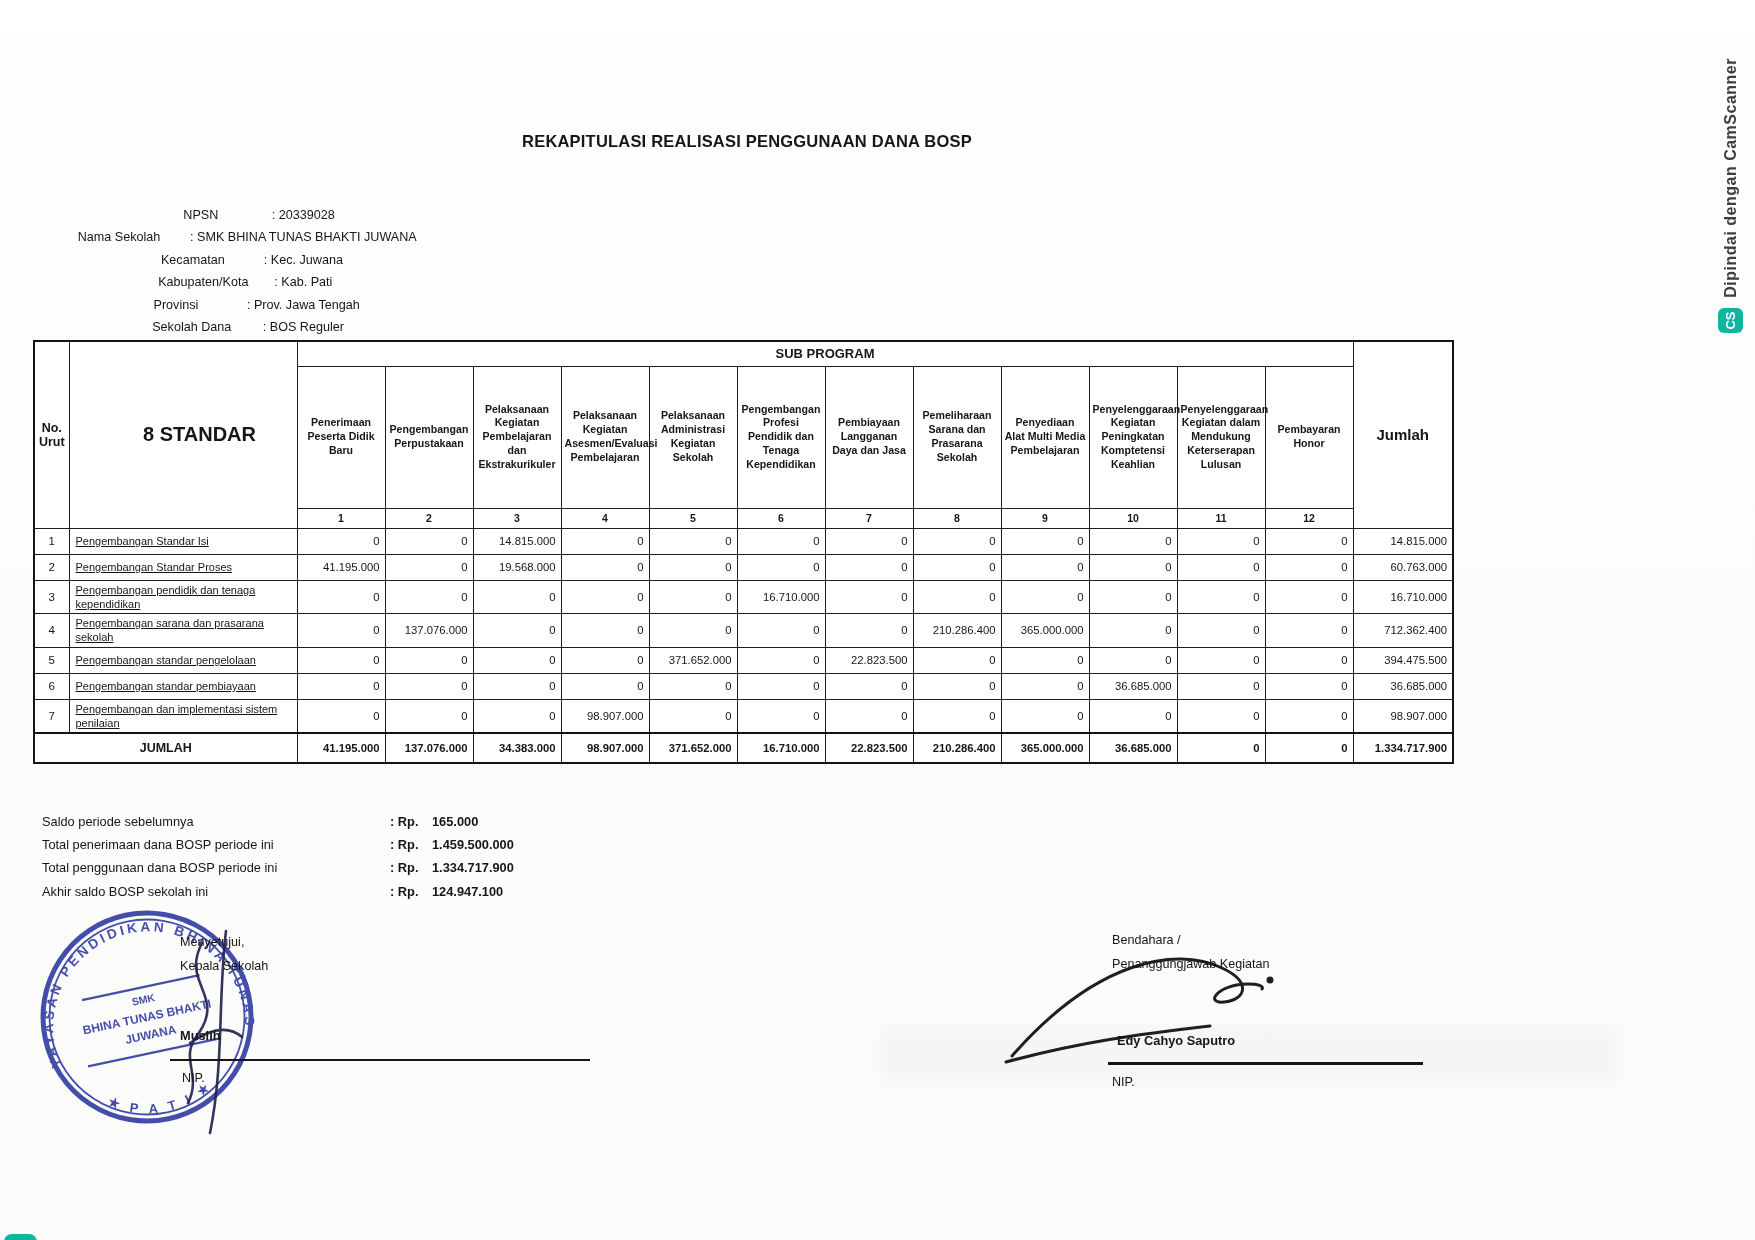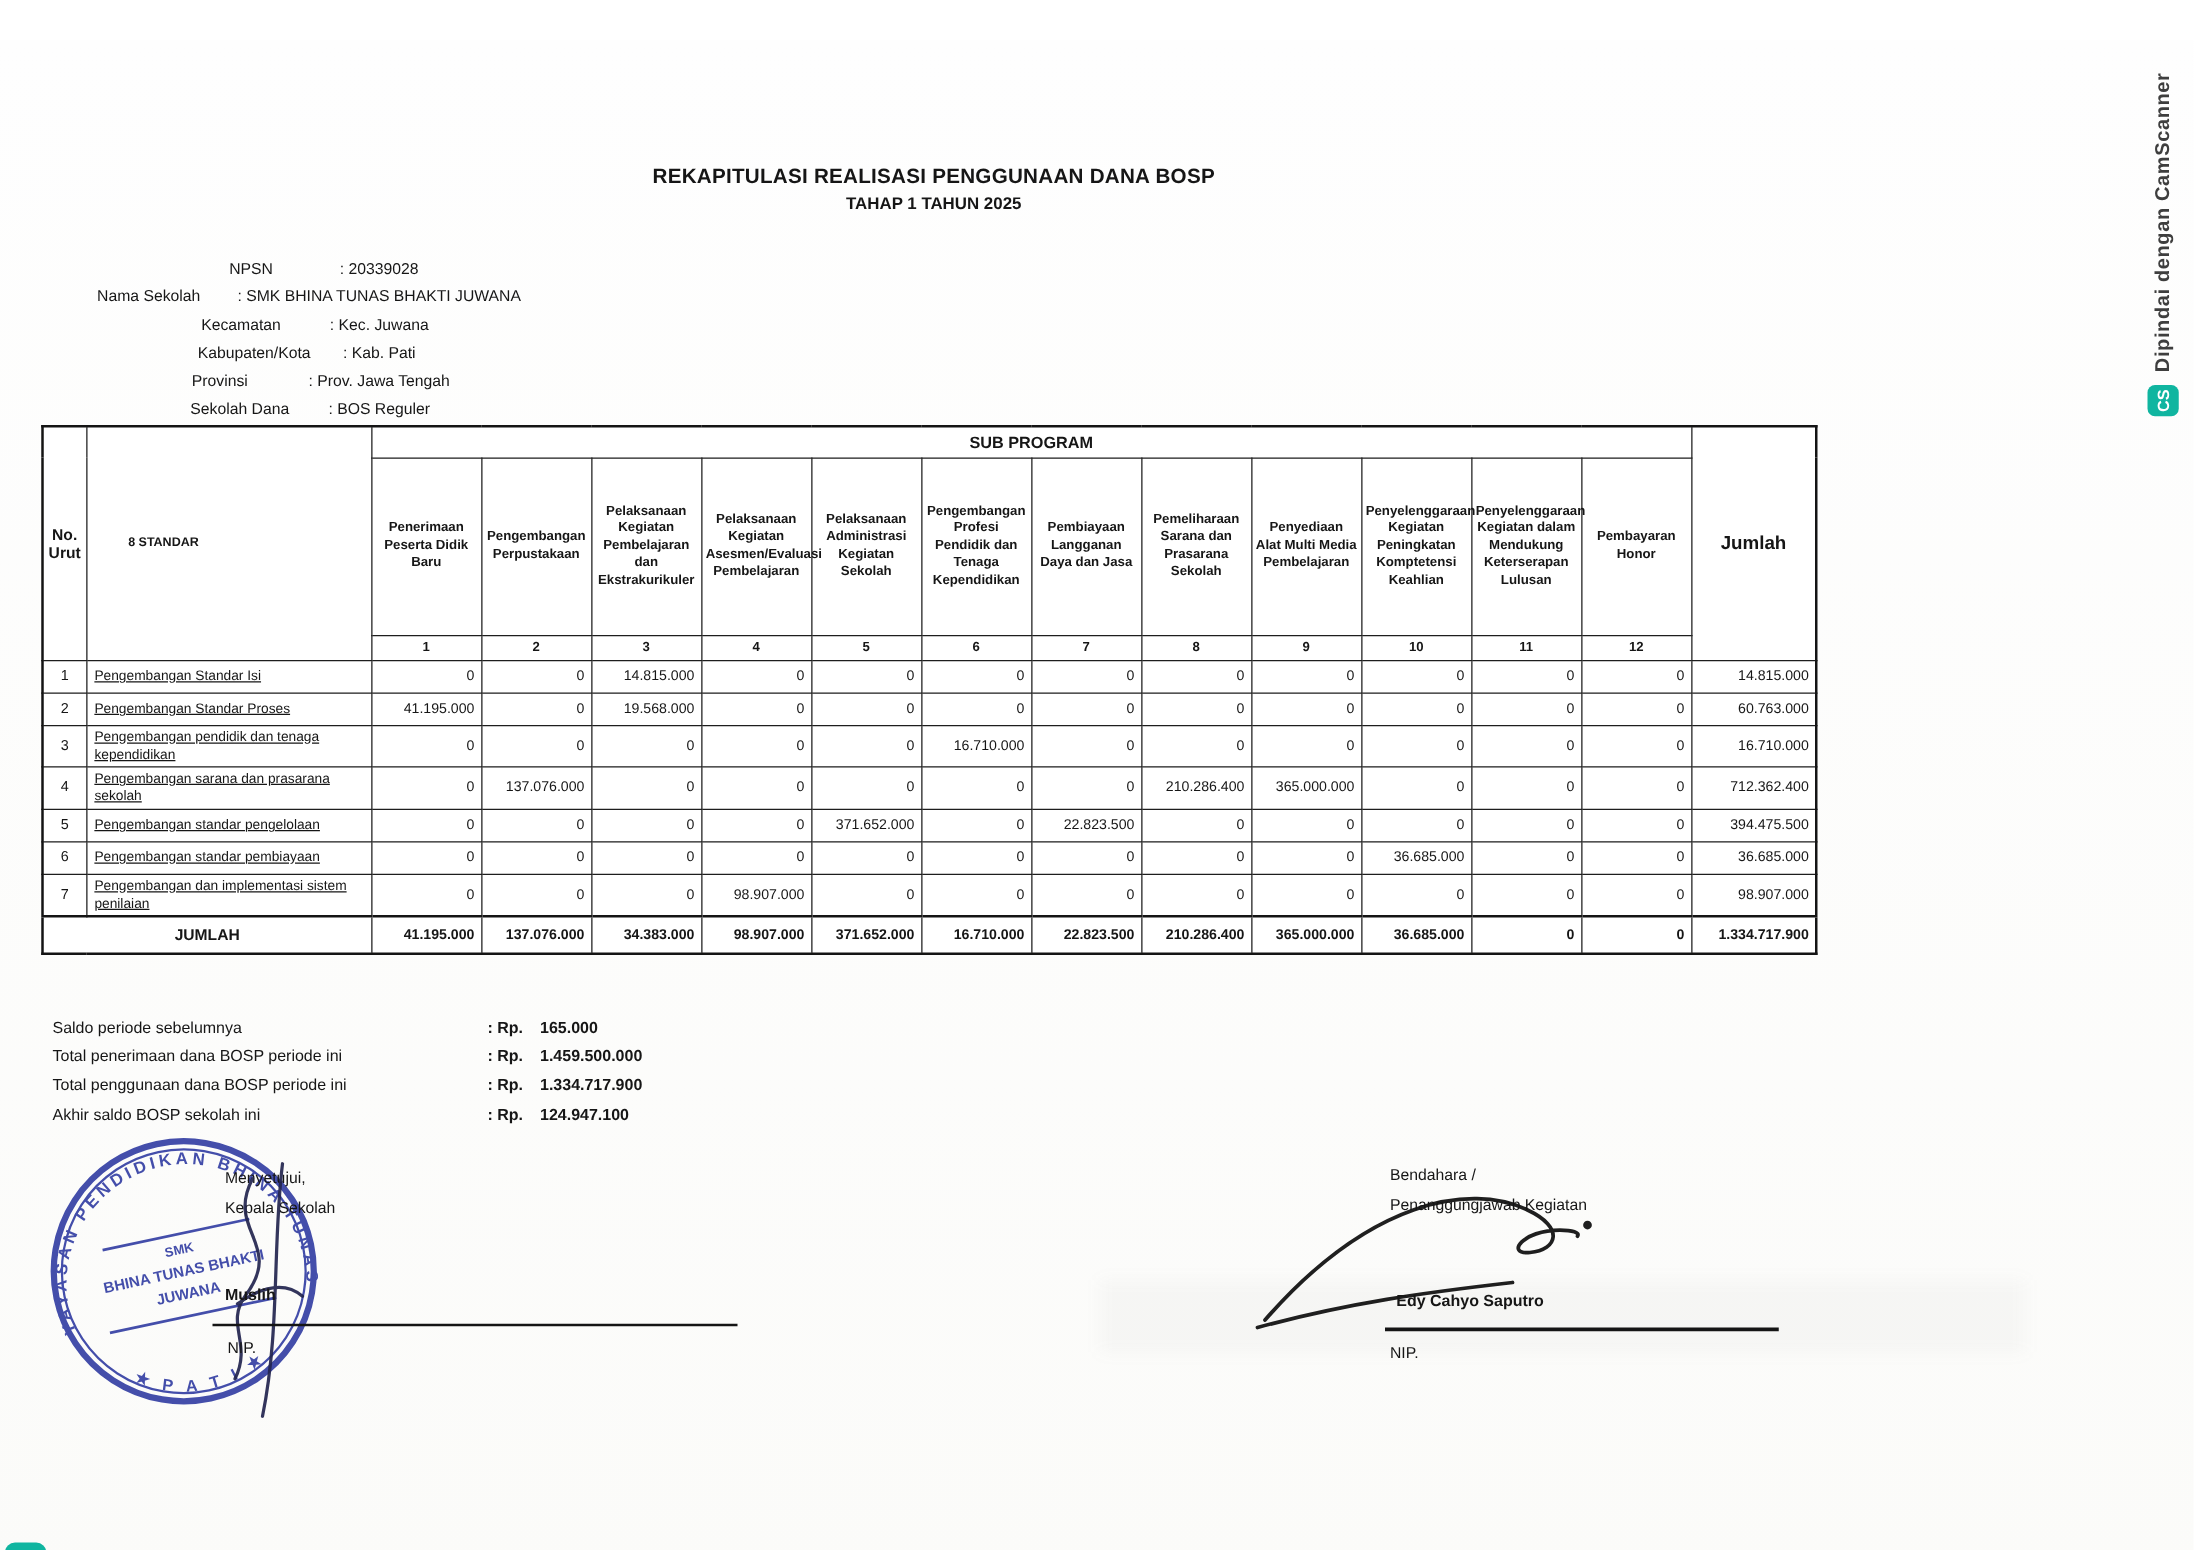--- a/index.html
+++ b/index.html
@@ -19,21 +19,21 @@
   .info-label { display:inline-block; width:142px; }
   .info-value { display:inline-block; }
 
   
   .table-wrap { position:absolute; top:308px; left:33px; }
   table { border-collapse:collapse; table-layout:fixed; width:1421px; background:#fff; border:2.4px solid #141414; }
   th,td { border:1.6px solid #1d1d1d; }
   th { font-weight:bold; }
   .th-group { height:25px; font-size:13px; text-align:center; }
   .th-no { font-size:12.5px; white-space:pre-line; text-align:center; }
-  .th-standar { font-size:10px; text-align:left;padding-left:33px; }
+  .th-standar { font-size:20px; text-align:center;padding-left:33px; }
   .th-jumlah { font-size:15px; text-align:center; }
   #subcols-row th { height:142px; font-size:10.6px; line-height:1.3; padding:2px 3px; vertical-align:middle; text-align:center; }
   #numbers-row th { height:20px; font-size:10.5px; text-align:center; }
   .td-no { text-align:center; font-size:11.5px; height:26px; }
   .td-name { font-size:11px; padding:2px 6px; line-height:1.3;text-decoration:underline; }
   .td-val, .td-jumlah { text-align:right; font-size:11.3px; padding:2px 5px 2px 2px; }
   .total-row td { font-weight:bold; border-top:2.6px solid #141414; }
   .total-label { text-align:center; font-size:12.5px; height:30px; }
 
   
@@ -78,21 +78,20 @@
 </style>
 </head>
 <body>
 
 <div class="sheet">
 
   <div class="scan-shade"></div>
 
   <div class="title-block">
     <div class="title-line1">REKAPITULASI REALISASI PENGGUNAAN DANA BOSP</div>
-    <div class="title-line3">TAHAP 1 TAHUN 2025</div>
   </div>
 
   <div class="info-block">
     <div class="info-row">
       <span class="info-label">NPSN</span><span class="info-value">: 20339028</span>
     </div>
     <div class="info-row">
       <span class="info-label">Nama Sekolah</span><span class="info-value">: SMK BHINA TUNAS BHAKTI JUWANA</span>
     </div>
     <div class="info-row">

